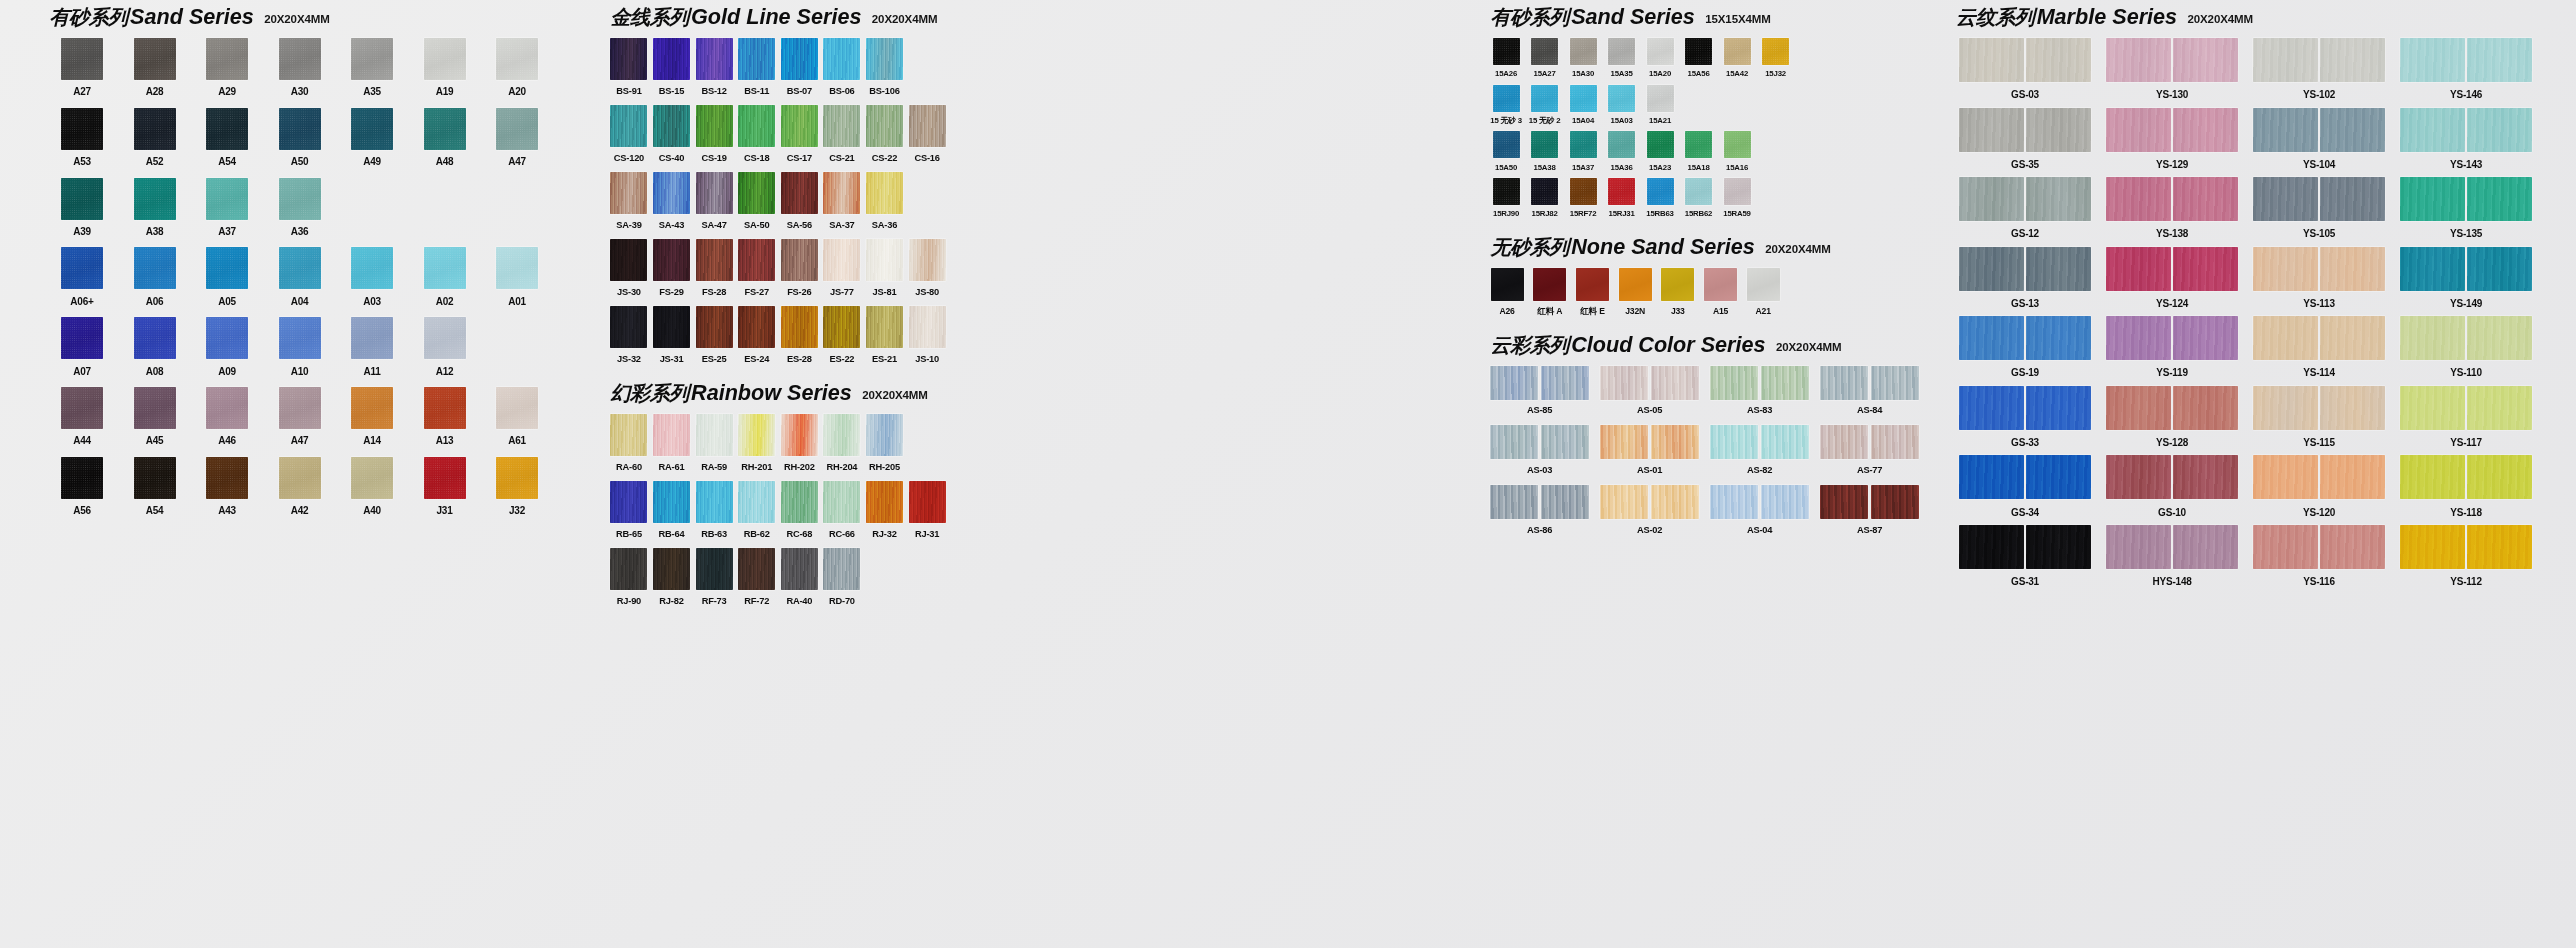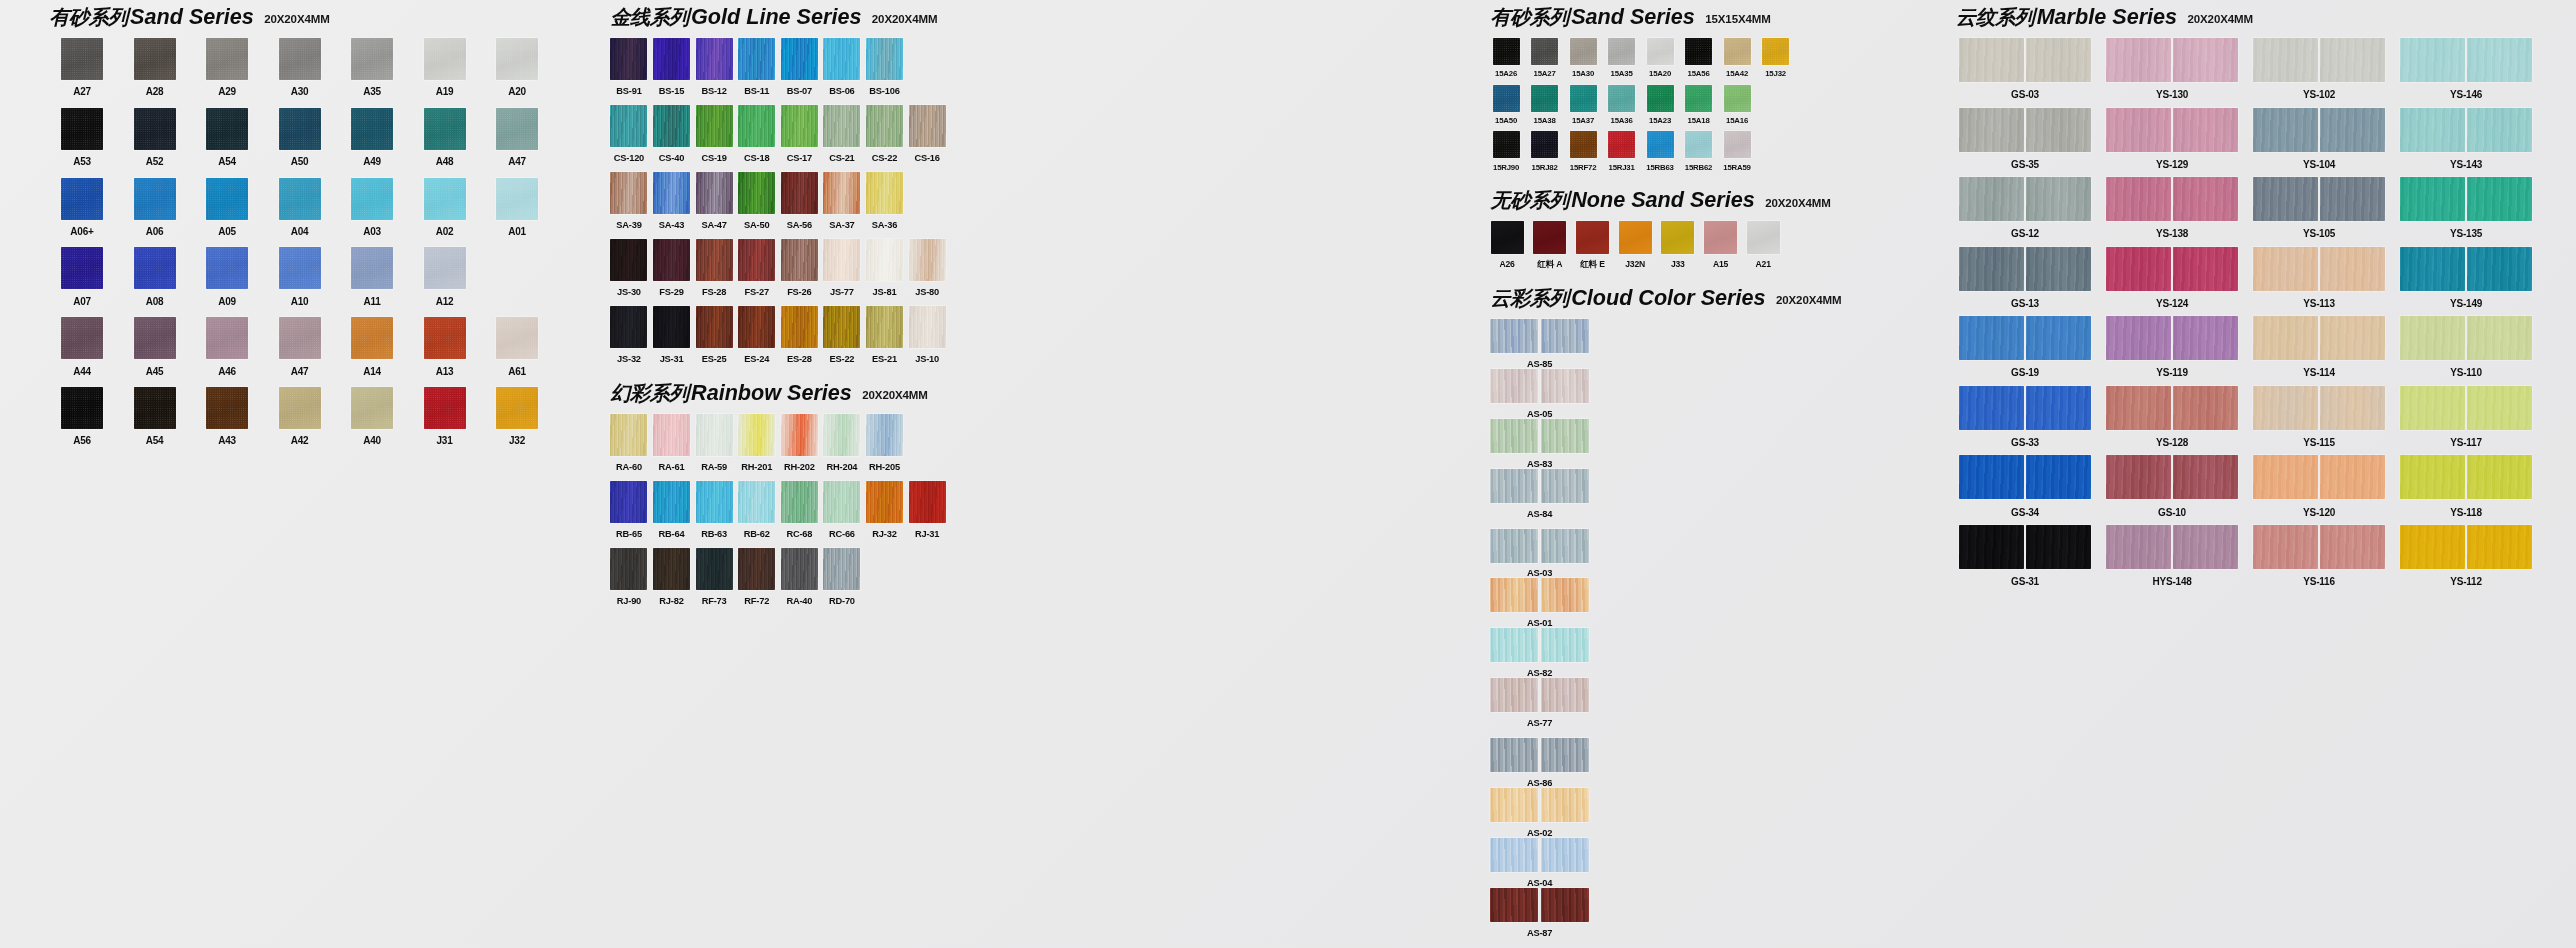--- a/index.html
+++ b/index.html
@@ -120,21 +120,21 @@
   .g-ns .cell { width: 36px; margin-right: 6.7px; }
   .g-ns .chip { width: 33px; height: 33px; }
   .g-ns .lbl { margin-top: 6px; font-size: 8.6px; }
   .g-ns .row { margin-bottom: 9px; }
 
   
   .g-cloud .cell { width: 101px; margin-right: 9px; }
   .g-cloud .pair { display: flex; gap: 2.2px; }
   .g-cloud .chip { width: 48px; height: 34px; }
   .g-cloud .lbl { margin-top: 6.7px; font-size: 9.3px; }
-  .g-cloud .row { margin-bottom: 9.7px; flex-direction: column; }
+  .g-cloud .row { margin-bottom: 9.7px; }
 
   
   .g-marble .cell { width: 141px; margin-right: 6px; }
   .g-marble .pair { display: flex; gap: 2.2px; }
   .g-marble .chip { width: 65px; height: 44px; }
   .g-marble .lbl { margin-top: 8.2px; font-size: 10px; }
   .g-marble .row { margin-bottom: 7.4px; }
 
   
   .tex-sand::after {
@@ -236,20 +236,38 @@
             <div class="chip tex-sand" style="background: linear-gradient(160deg, rgb(42, 126, 121) 0%, rgb(33, 113, 110) 55%, rgb(42, 126, 121) 100%);"></div>
             <div class="lbl">A48</div>
           </div>
           <div class="cell">
             <div class="chip tex-sand" style="background: linear-gradient(160deg, rgb(136, 168, 164) 0%, rgb(123, 157, 153) 55%, rgb(136, 168, 164) 100%);"></div>
             <div class="lbl">A47</div>
           </div>
         </div>
         <div class="row">
           <div class="cell">
+            <div class="chip tex-sand" style="background: linear-gradient(160deg, rgb(15, 95, 92) 0%, rgb(10, 83, 80) 55%, rgb(15, 95, 92) 100%);"></div>
+            <div class="lbl">A39</div>
+          </div>
+          <div class="cell">
+            <div class="chip tex-sand" style="background: linear-gradient(160deg, rgb(18, 135, 127) 0%, rgb(13, 122, 114) 55%, rgb(18, 135, 127) 100%);"></div>
+            <div class="lbl">A38</div>
+          </div>
+          <div class="cell">
+            <div class="chip tex-sand" style="background: linear-gradient(160deg, rgb(92, 182, 174) 0%, rgb(81, 170, 162) 55%, rgb(92, 182, 174) 100%);"></div>
+            <div class="lbl">A37</div>
+          </div>
+          <div class="cell">
+            <div class="chip tex-sand" style="background: linear-gradient(160deg, rgb(121, 180, 174) 0%, rgb(110, 169, 163) 55%, rgb(121, 180, 174) 100%);"></div>
+            <div class="lbl">A36</div>
+          </div>
+        </div>
+        <div class="row">
+          <div class="cell">
             <div class="chip tex-sand" style="background: linear-gradient(160deg, rgb(30, 86, 177) 0%, rgb(23, 73, 160) 55%, rgb(30, 86, 177) 100%);"></div>
             <div class="lbl">A06+</div>
           </div>
           <div class="cell">
             <div class="chip tex-sand" style="background: linear-gradient(160deg, rgb(34, 128, 196) 0%, rgb(28, 116, 184) 55%, rgb(34, 128, 196) 100%);"></div>
             <div class="lbl">A06</div>
           </div>
           <div class="cell">
             <div class="chip tex-sand" style="background: linear-gradient(160deg, rgb(23, 138, 196) 0%, rgb(17, 127, 184) 55%, rgb(23, 138, 196) 100%);"></div>
             <div class="lbl">A05</div>
@@ -668,20 +686,42 @@
             <div class="chip tex-sand" style="background: linear-gradient(160deg, rgb(203, 180, 134) 0%, rgb(191, 168, 122) 55%, rgb(203, 180, 134) 100%);"></div>
             <div class="lbl">15A42</div>
           </div>
           <div class="cell">
             <div class="chip tex-sand" style="background: linear-gradient(160deg, rgb(221, 171, 28) 0%, rgb(209, 160, 20) 55%, rgb(221, 171, 28) 100%);"></div>
             <div class="lbl">15J32</div>
           </div>
         </div>
         <div class="row">
           <div class="cell">
+            <div class="chip tex-sand" style="background: linear-gradient(160deg, rgb(34, 149, 201) 0%, rgb(27, 136, 188) 55%, rgb(34, 149, 201) 100%);"></div>
+            <div class="lbl">15 无砂 3</div>
+          </div>
+          <div class="cell">
+            <div class="chip tex-sand" style="background: linear-gradient(160deg, rgb(58, 175, 214) 0%, rgb(47, 163, 203) 55%, rgb(58, 175, 214) 100%);"></div>
+            <div class="lbl">15 无砂 2</div>
+          </div>
+          <div class="cell">
+            <div class="chip tex-sand" style="background: linear-gradient(160deg, rgb(68, 187, 221) 0%, rgb(57, 176, 211) 55%, rgb(68, 187, 221) 100%);"></div>
+            <div class="lbl">15A04</div>
+          </div>
+          <div class="cell">
+            <div class="chip tex-sand" style="background: linear-gradient(160deg, rgb(95, 198, 221) 0%, rgb(84, 187, 211) 55%, rgb(95, 198, 221) 100%);"></div>
+            <div class="lbl">15A03</div>
+          </div>
+          <div class="cell">
+            <div class="chip tex-sand" style="background: linear-gradient(160deg, rgb(210, 212, 211) 0%, rgb(198, 200, 199) 55%, rgb(210, 212, 211) 100%);"></div>
+            <div class="lbl">15A21</div>
+          </div>
+        </div>
+        <div class="row">
+          <div class="cell">
             <div class="chip tex-sand" style="background: linear-gradient(160deg, rgb(31, 95, 134) 0%, rgb(24, 83, 122) 55%, rgb(31, 95, 134) 100%);"></div>
             <div class="lbl">15A50</div>
           </div>
           <div class="cell">
             <div class="chip tex-sand" style="background: linear-gradient(160deg, rgb(22, 129, 111) 0%, rgb(16, 116, 100) 55%, rgb(22, 129, 111) 100%);"></div>
             <div class="lbl">15A38</div>
           </div>
           <div class="cell">
             <div class="chip tex-sand" style="background: linear-gradient(160deg, rgb(31, 143, 136) 0%, rgb(23, 130, 124) 55%, rgb(31, 143, 136) 100%);"></div>
             <div class="lbl">15A37</div>

